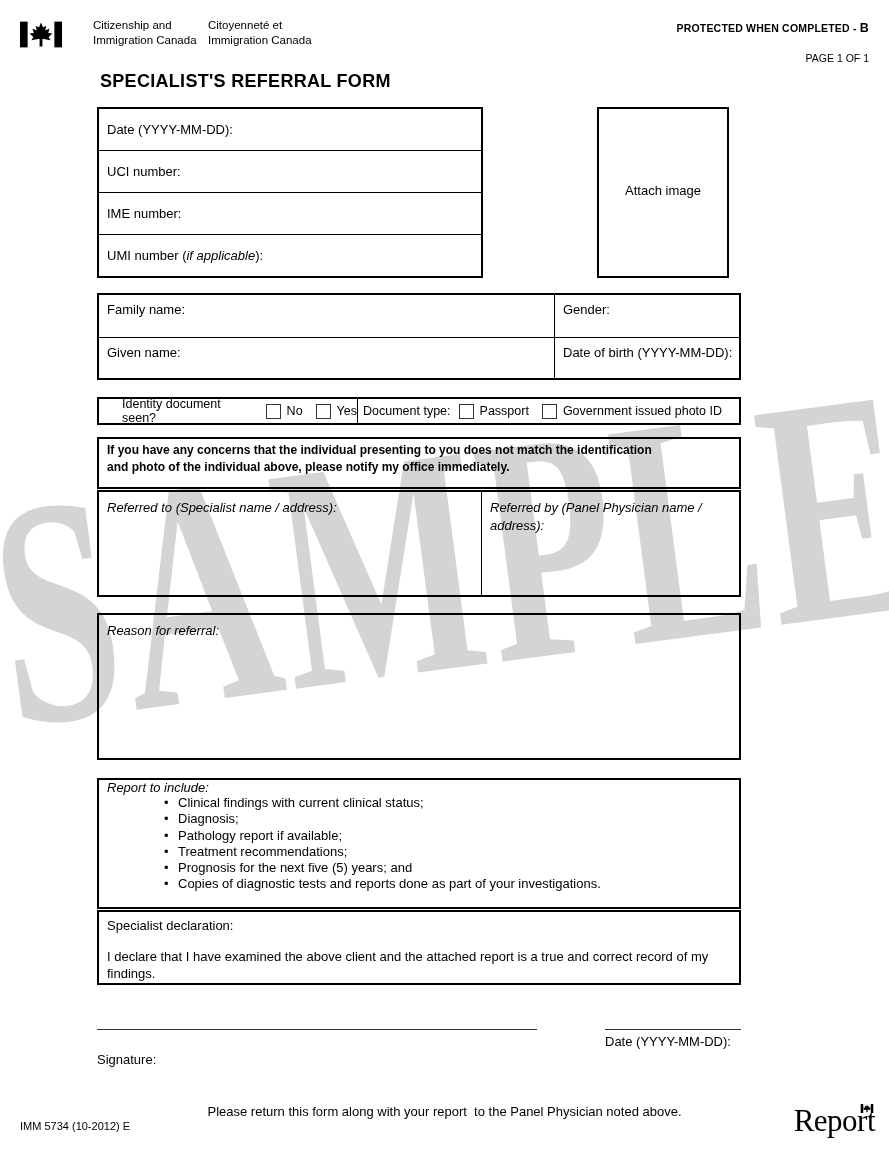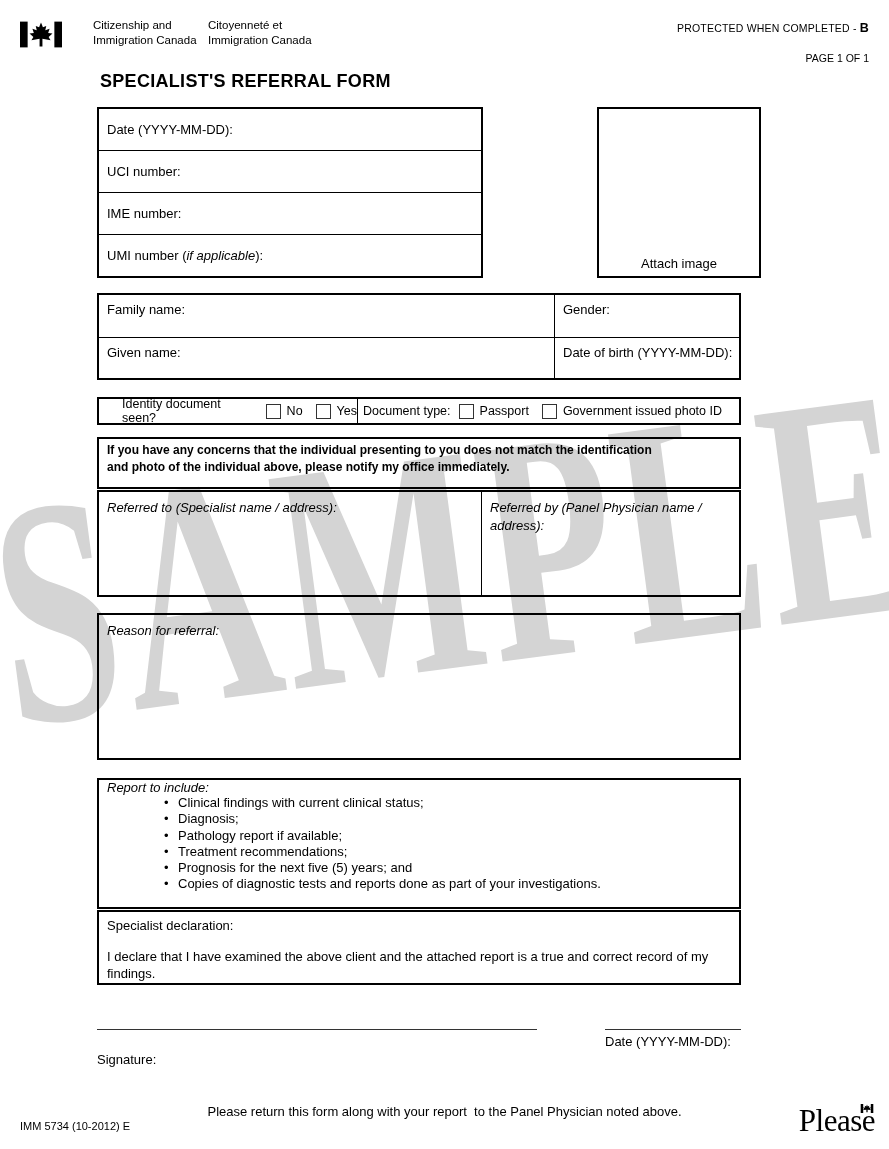--- a/index.html
+++ b/index.html
@@ -17,35 +17,35 @@
     font-size:215px; letter-spacing:4px; color:#d4d4d4;
     transform:rotate(-7.5deg) scaleY(1.5); transform-origin:center center;
     pointer-events:none; user-select:none;
   }
   .content { position:absolute; inset:0; z-index:2; }
   
   .flag-logo { position:absolute; left:20px; top:21px; }
   .dept { position:absolute; top:18px; font-size:11.5px; line-height:15px; }
   .dept-en { left:85px;margin-left:8px; }
   .dept-fr { left:208px; }
-  .protected { position:absolute; right:20px; top:21px; font-size:10.5px; letter-spacing:.2px; }
+  .protected { position:absolute; right:20px; top:21px; font-size:10.5px; letter-spacing:.2px;font-weight:bold; }
   .protected b { font-size:12.5px; }
   .page-num { position:absolute; right:20px; top:52px; font-size:10.5px; }
   .title { position:absolute; left:100px; top:71px; font-size:18px; font-weight:bold; letter-spacing:.3px; }
   
   .box { position:absolute; border:2px solid #000; background:transparent; }
   .lbl { font-size:13px; }
   .it { font-style:italic; }
   
   .info-box { left:97px; top:107px; width:386px; height:171px; display:flex; flex-direction:column; }
   .info-row { flex:1; display:flex; align-items:center; padding-left:8px; border-top:1.5px solid #000; }
   .info-row:first-child { border-top:none; }
   .fill { flex:1; align-self:stretch; }
   
-  .photo-box { left:597px; top:107px; width:164px; height:171px; display:flex; align-items:flex-end; justify-content:center; }
+  .photo-box { left:597px; top:107px; width:132px; height:171px; display:flex; align-items:center; justify-content:center; }
   .photo-box .lbl { padding-bottom:5px; }
   
   .name-box { left:97px; top:293px; width:644px; height:87px; display:grid; grid-template-columns:455px 1fr; grid-template-rows:1fr 1fr; }
   .name-cell { padding:5px 0 0 8px; }
   .nc-r2 { border-top:1.5px solid #000; }
   .nc-c2 { border-left:1.5px solid #000; }
   
   .identity-box { left:97px; top:397px; width:644px; height:28px; display:flex; font-size:12.5px; }
   .id-left { width:258px; display:flex; align-items:center; padding-left:23px; }
   .id-right { flex:1; border-left:1.5px solid #000; display:flex; align-items:center; padding-left:5px; }
@@ -203,21 +203,21 @@
     <div class="sig-label sl-2">Date (YYYY-MM-DD):</div>
 
     <div class="return-note">
       <div>Please return this form along with your report  to the Panel Physician noted above.</div>
       
     </div>
 
     <div class="form-number">IMM 5734 (10-2012) E</div>
 
     <div class="wordmark">
-      <span>Please</span>
+      <span>Report</span>
       <svg class="mini-flag" width="14" height="9" viewBox="0 0 14 10">
         <rect x="0" y="0" width="2.8" height="10" fill="#000"></rect>
         <rect x="11.2" y="0" width="2.8" height="10" fill="#000"></rect>
         <polygon fill="#000" points="7,0.5 7.8,2.8 9.5,2 9.1,4.2 11.3,3.6 10.3,5.6 11.6,6.8 7.7,6.4 7.7,9.2 6.3,9.2 6.3,6.4 2.4,6.8 3.7,5.6 2.7,3.6 4.9,4.2 4.5,2 6.2,2.8"></polygon>
       </svg>
     </div>
 
   </div>
 </div>
 

